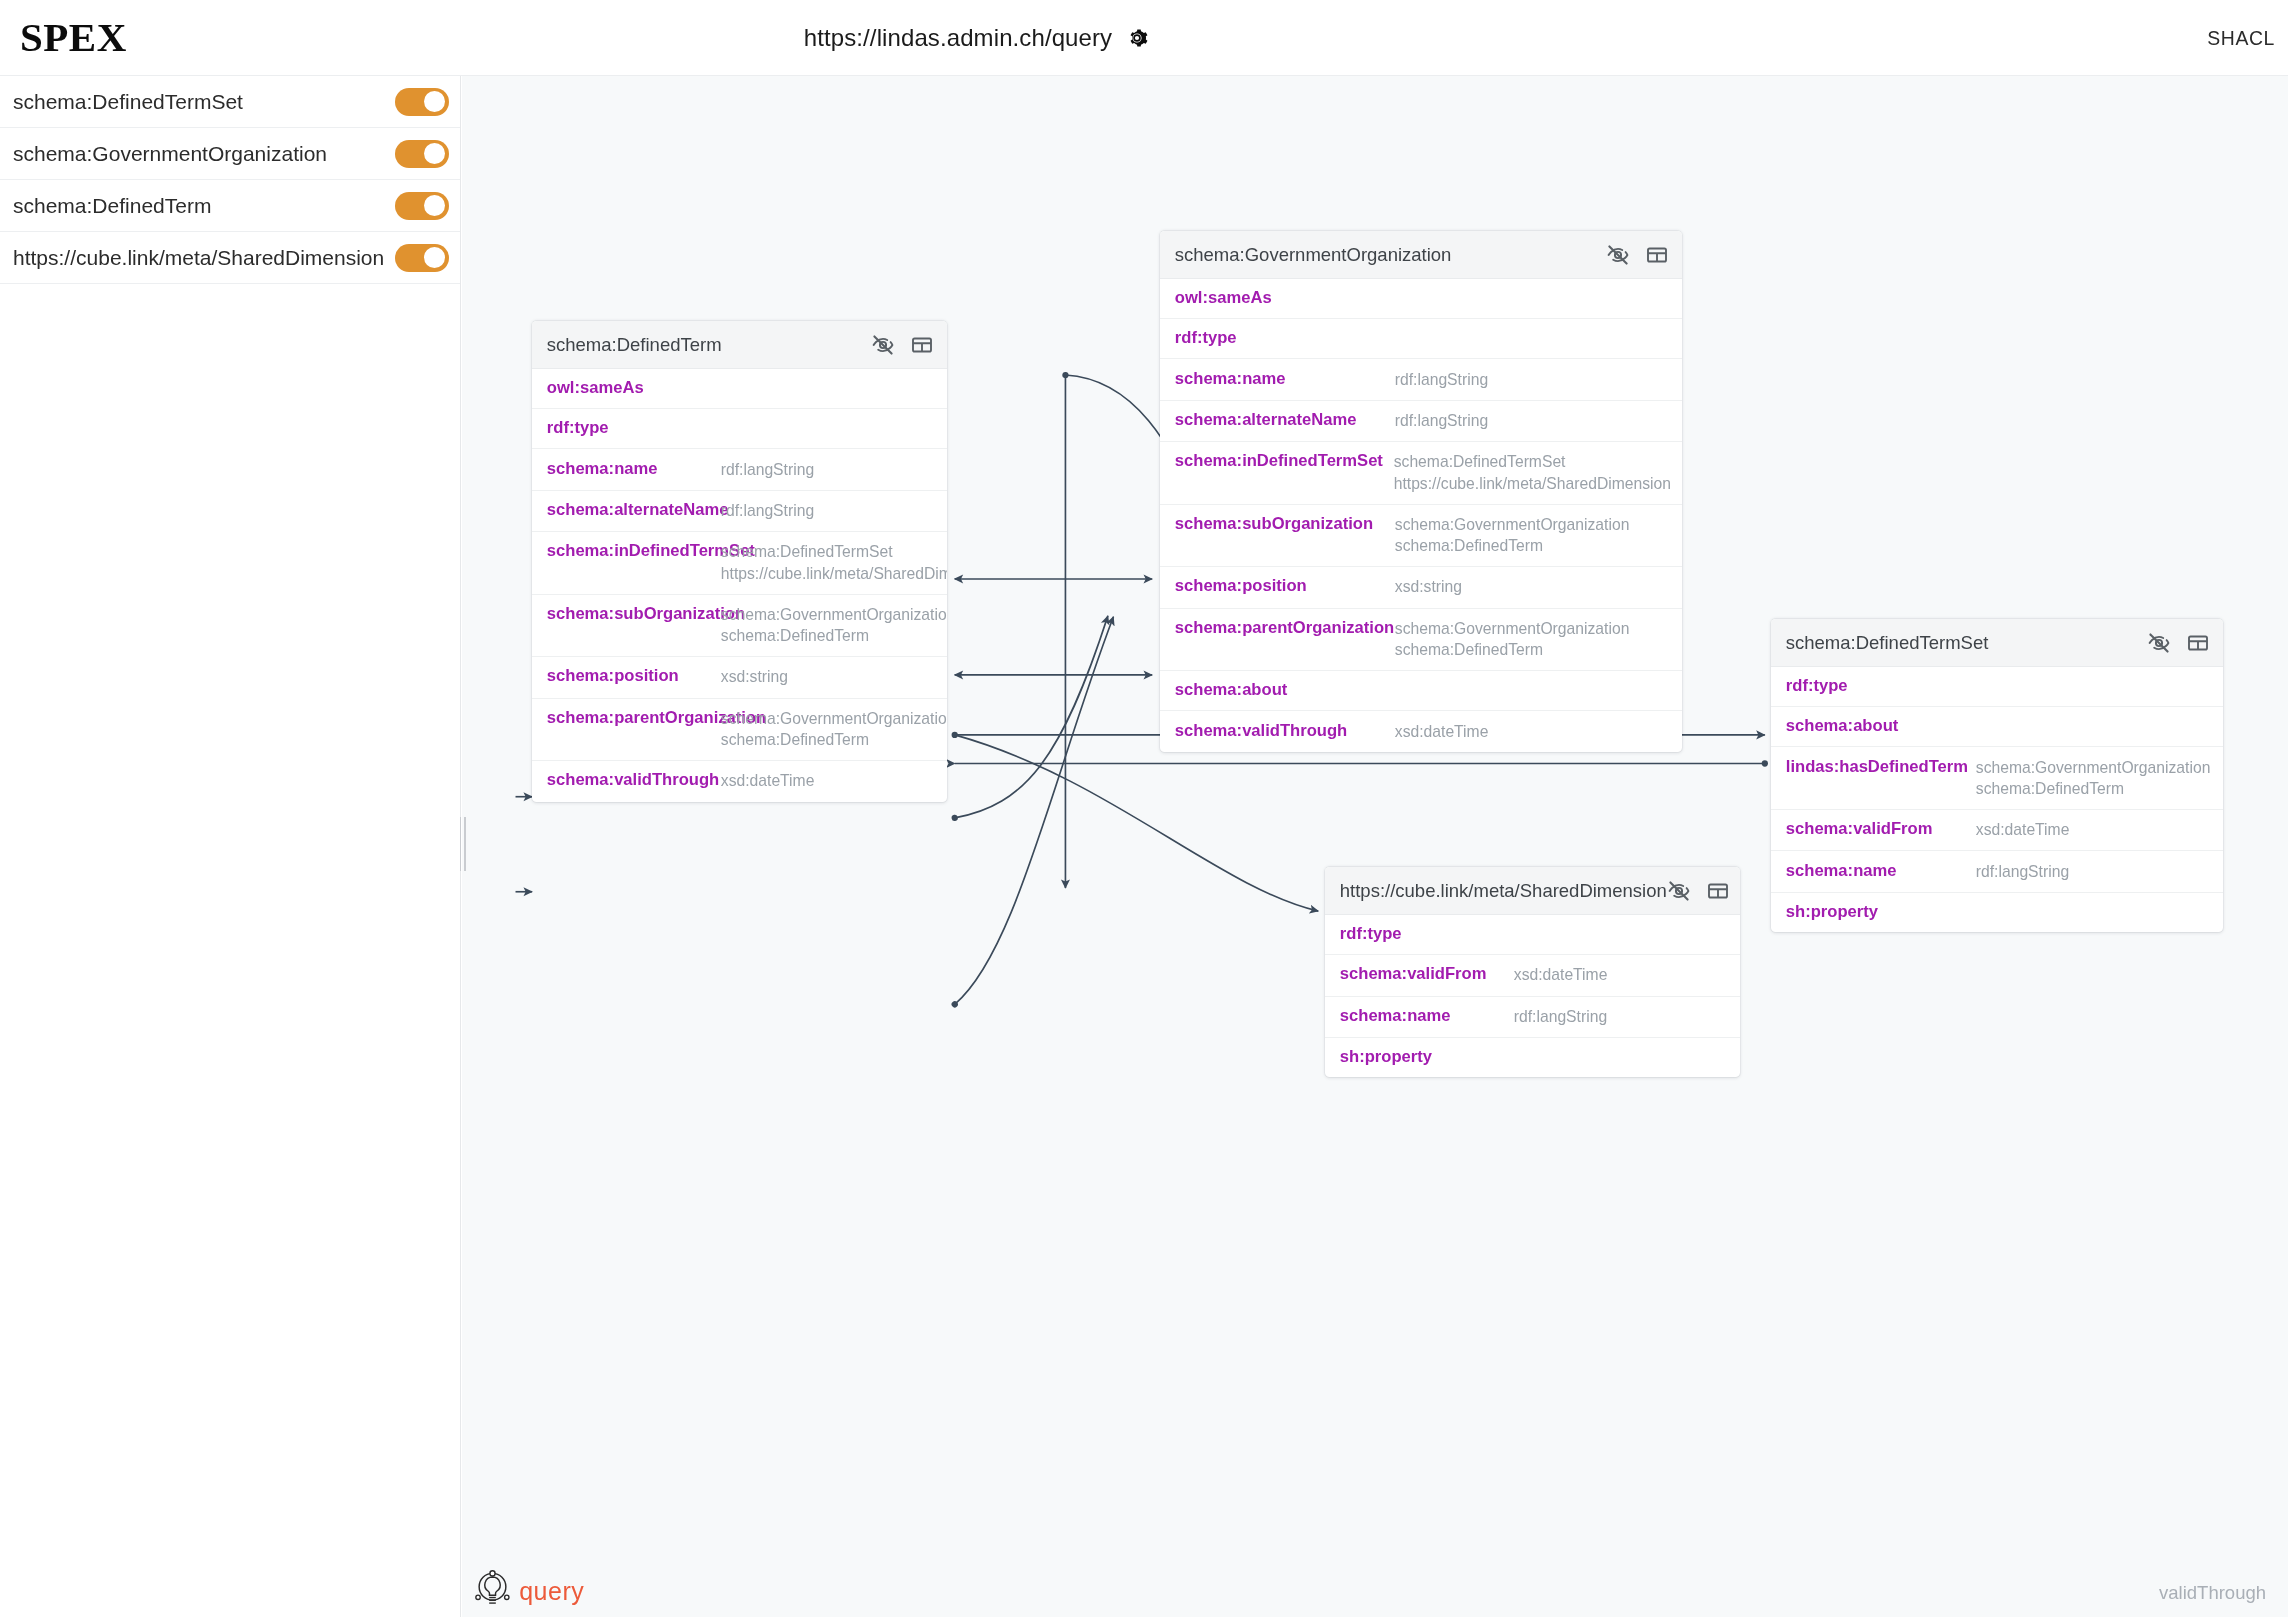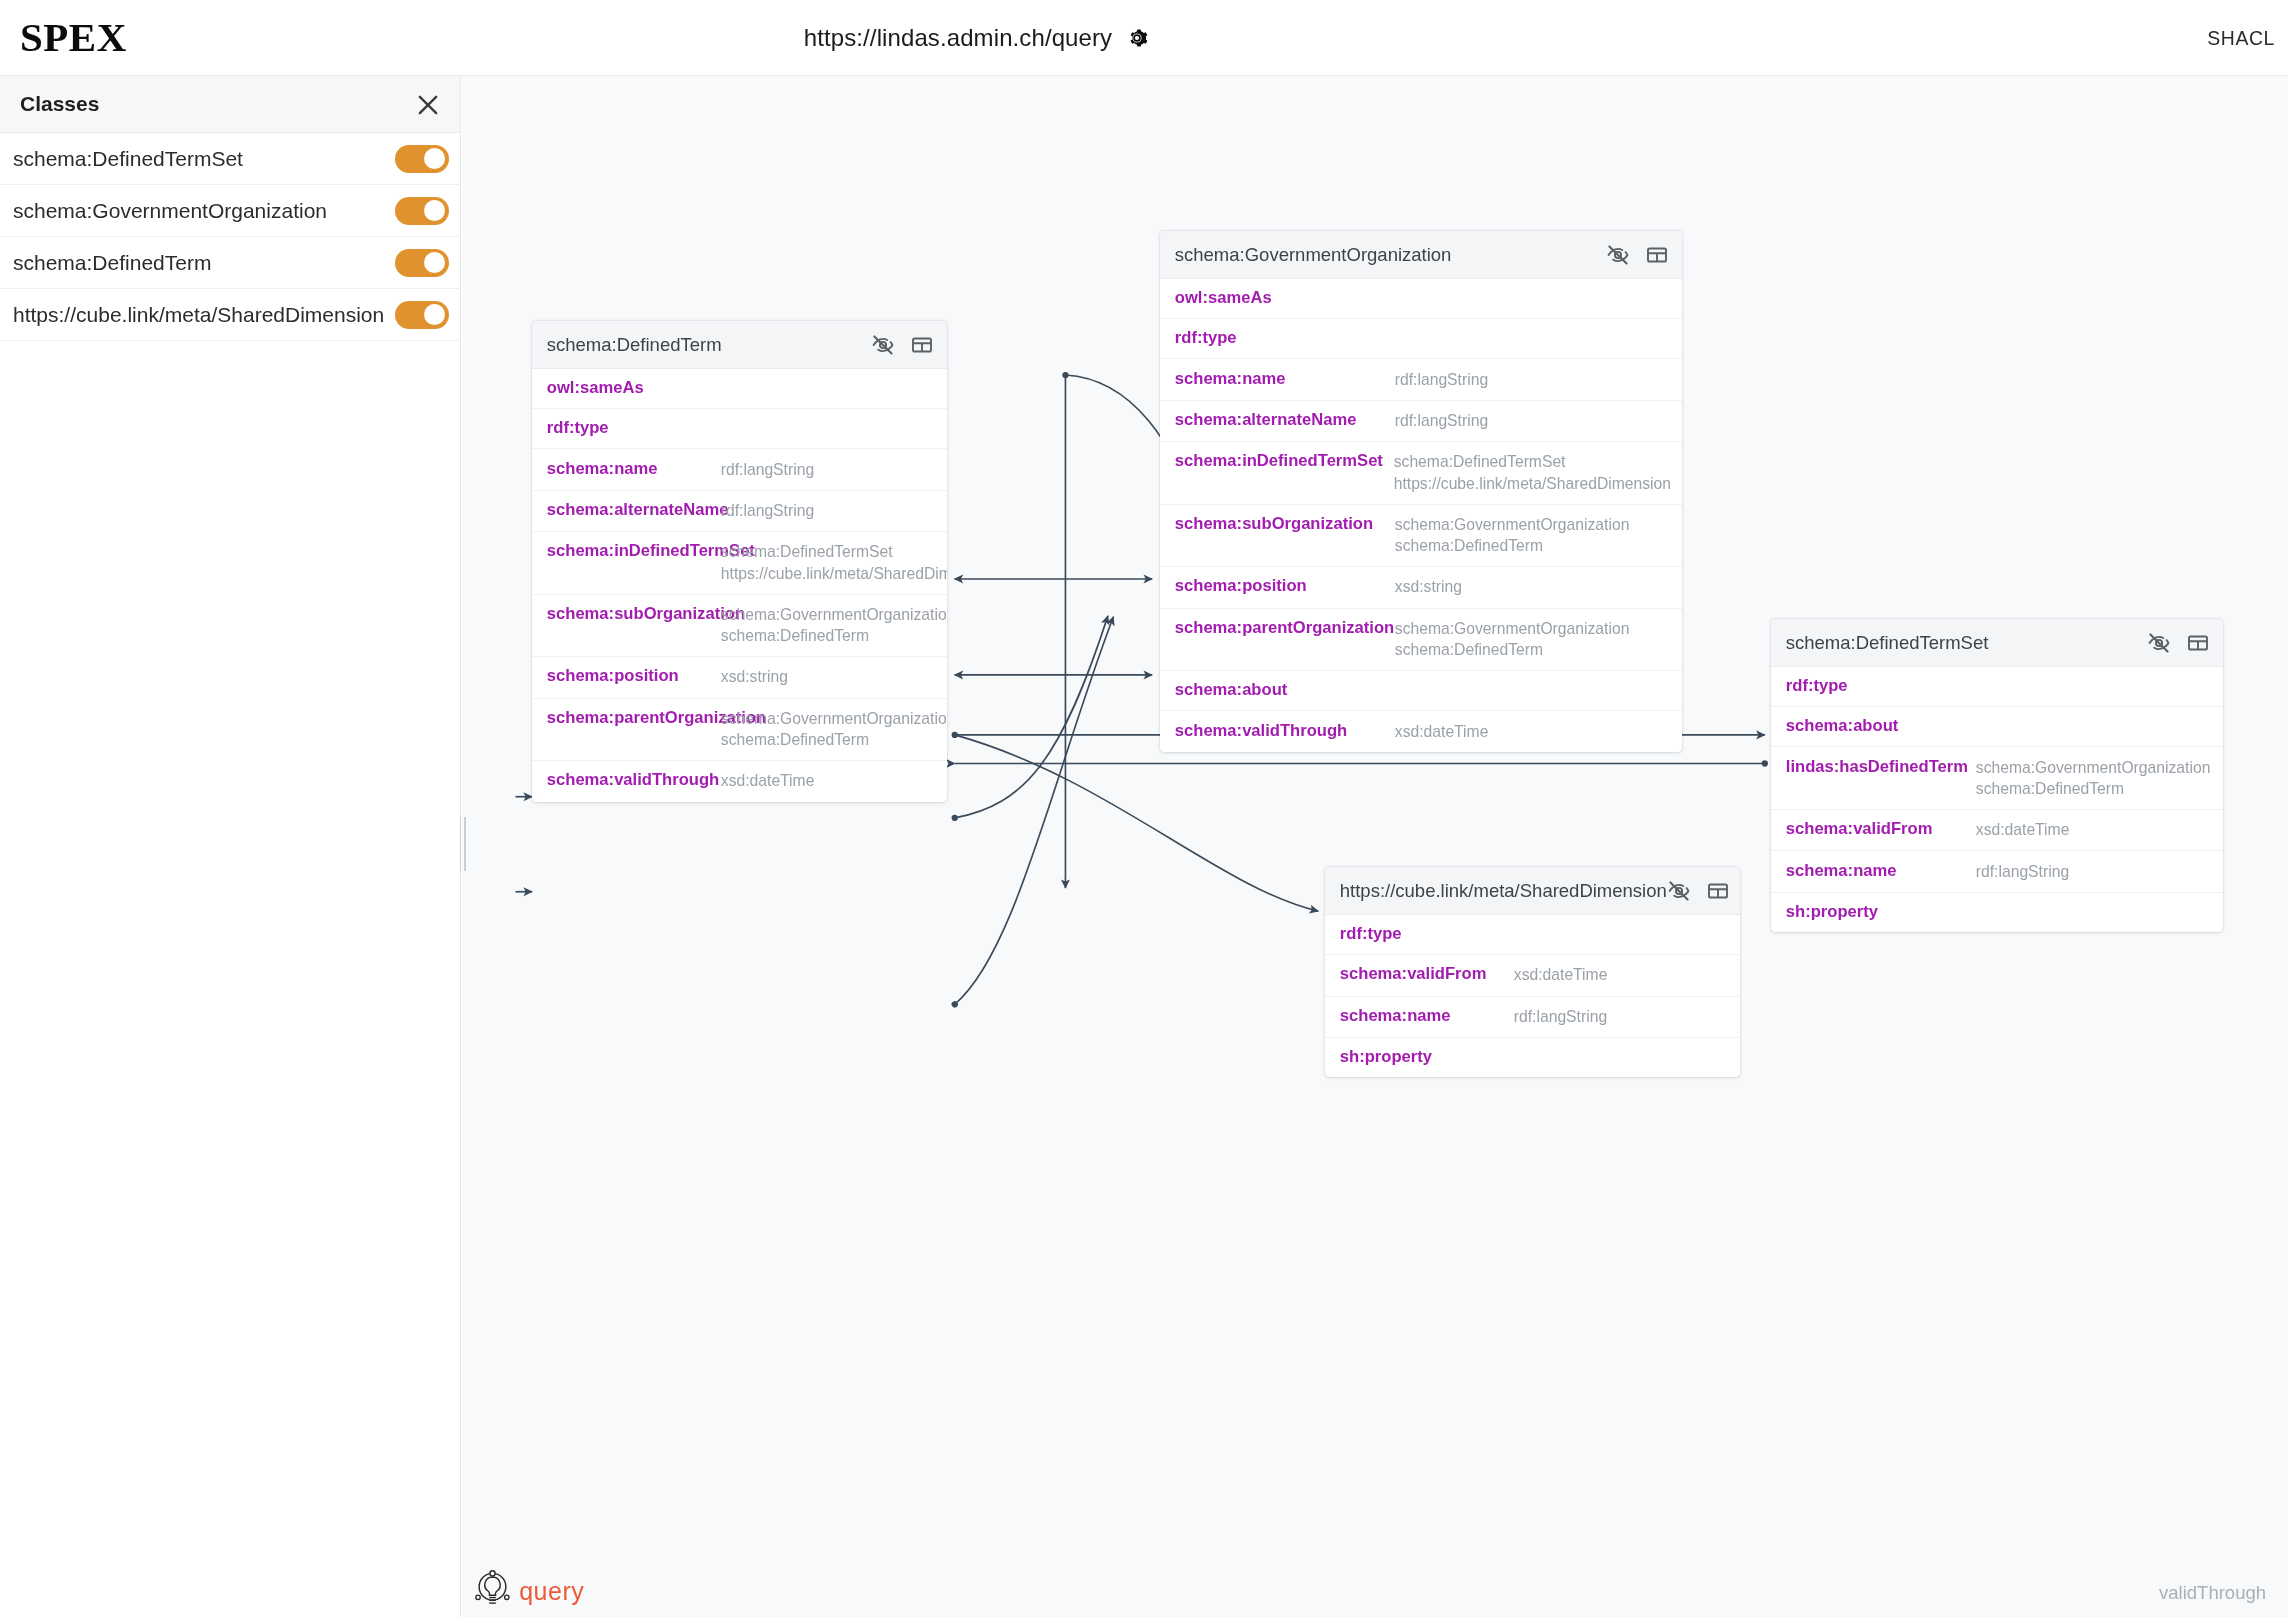--- a/index.html
+++ b/index.html
@@ -164,29 +164,20 @@
         <path d="M12 8.2a3.8 3.8 0 1 0 0 7.6 3.8 3.8 0 0 0 0-7.6zm0 5.9a2.1 2.1 0 1 1 0-4.2 2.1 2.1 0 0 1 0 4.2z"></path>
         <path d="M21 12c0-.6-.06-1.1-.17-1.64l1.62-1.2-1.7-2.95-1.9.72a7.9 7.9 0 0 0-2.85-1.65L15.7 3.4h-3.4l-.3 1.88A7.9 7.9 0 0 0 9.15 6.9l-1.9-.72-1.7 2.95 1.62 1.2c-.11.53-.17 1.08-.17 1.64s.06 1.11.17 1.64l-1.62 1.2 1.7 2.95 1.9-.72a7.9 7.9 0 0 0 2.85 1.65l.3 1.88h3.4l.3-1.88a7.9 7.9 0 0 0 2.85-1.65l1.9.72 1.7-2.95-1.62-1.2c.11-.53.17-1.08.17-1.64zm-9 4.6a4.6 4.6 0 1 1 0-9.2 4.6 4.6 0 0 1 0 9.2z"></path>
       </svg>
     </span>
   </div>
 
   <div id="shacl-label">SHACL</div>
 </div>
 
 <div id="sidebar">
-  <div id="sidebar-head">
-    <div id="sidebar-title">Classes</div>
-    <div id="close-btn">
-      <svg viewBox="0 0 24 24" width="28" height="28" fill="none" stroke="#3c3c3c" stroke-width="2.1" stroke-linecap="round">
-        <line x1="5" y1="5" x2="19" y2="19"></line>
-          <line x1="19" y1="5" x2="5" y2="19"></line>
-      </svg>
-    </div>
-  </div>
   <div id="class-list">
       <div class="class-row">
         <div class="class-label">schema:DefinedTermSet</div>
         <div class="toggle">
           <div class="knob"></div>
         </div>
       </div>
       <div class="class-row">
         <div class="class-label">schema:GovernmentOrganization</div>
         <div class="toggle">

